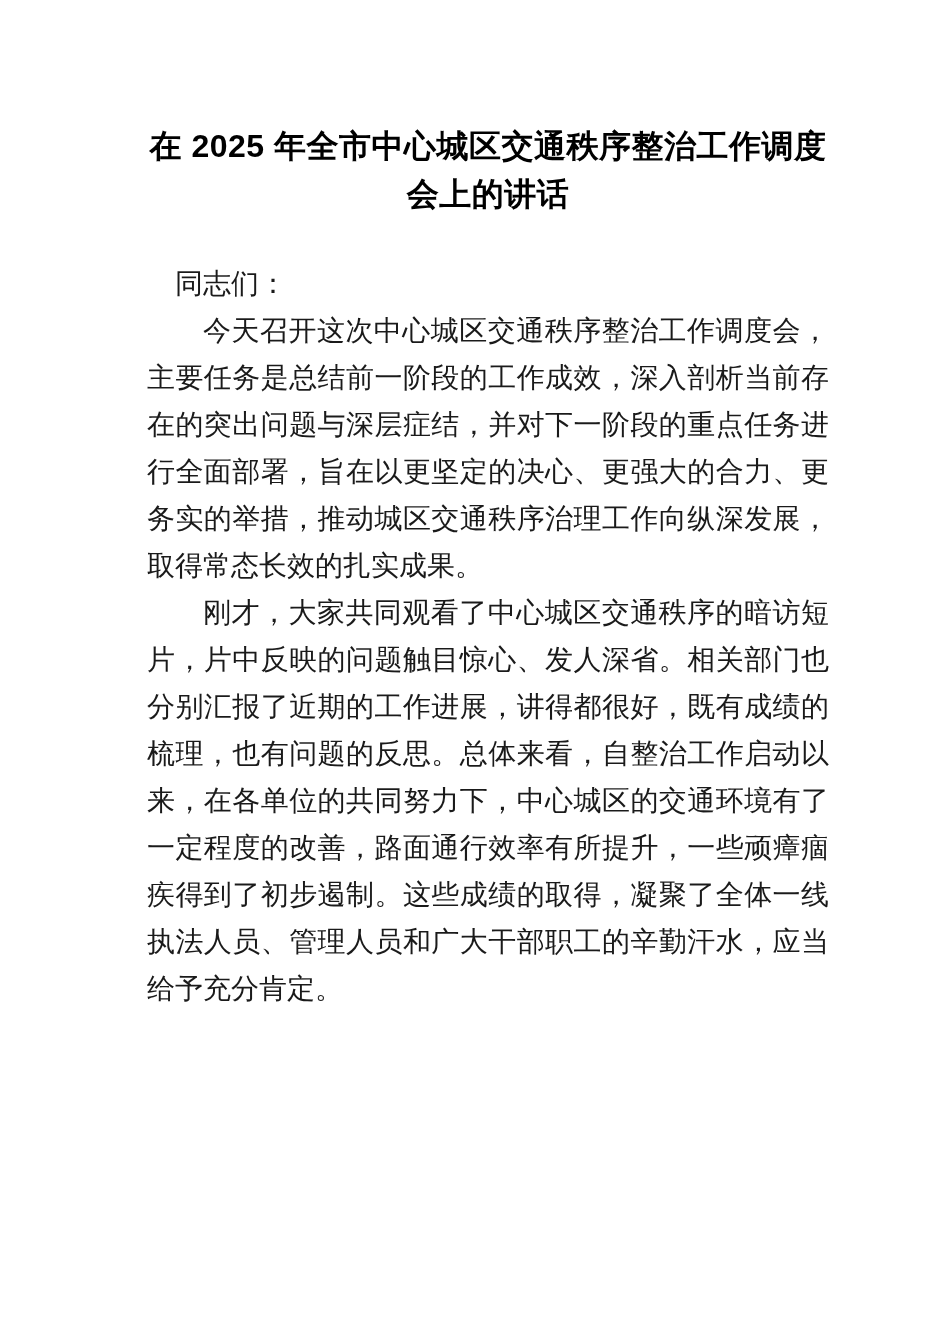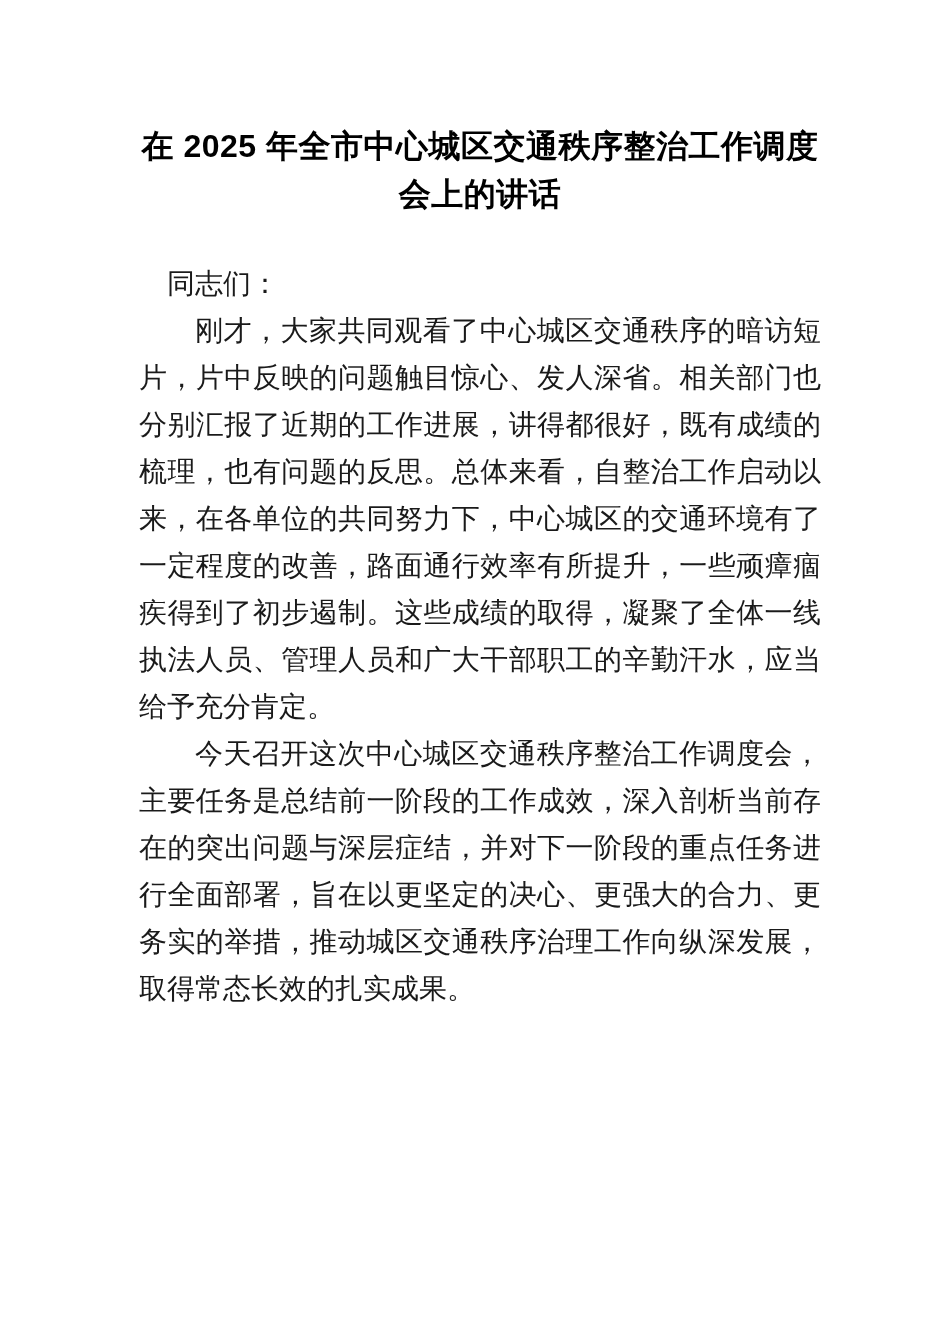--- a/index.html
+++ b/index.html
@@ -10,21 +10,21 @@
   .page {
     position: relative;
     width: 950px;
     height: 1344px;
     background: #ffffff;
     overflow: hidden;
     box-sizing: border-box;
   }
   .doc-body {
     position: absolute;
-    left: 139px;
+    left: 147px;
     top: 0;
     width: 682px;
   }
   .doc-title {
     margin: 0;
     padding: 0;
     font-family: "Liberation Sans", "DejaVu Sans", sans-serif;
     font-weight: bold;
     font-size: 32px;
     line-height: 48px;
@@ -59,20 +59,20 @@
 
 <div class="page">
   <div class="doc-body">
 
     <h1 class="doc-title">在 2025 年全市中心城区交通秩序整治工作调度会上的讲话</h1>
 
     <div class="doc-paragraphs">
 
       <p class="doc-para salutation">同志们：</p>
 
+      <p class="doc-para">今天召开这次中心城区交通秩序整治工作调度会，主要任务是总结前一阶段的工作成效，深入剖析当前存在的突出问题与深层症结，并对下一阶段的重点任务进行全面部署，旨在以更坚定的决心、更强大的合力、更务实的举措，推动城区交通秩序治理工作向纵深发展，取得常态长效的扎实成果。</p>
+
       <p class="doc-para">刚才，大家共同观看了中心城区交通秩序的暗访短片，片中反映的问题触目惊心、发人深省。相关部门也分别汇报了近期的工作进展，讲得都很好，既有成绩的梳理，也有问题的反思。总体来看，自整治工作启动以来，在各单位的共同努力下，中心城区的交通环境有了一定程度的改善，路面通行效率有所提升，一些顽瘴痼疾得到了初步遏制。这些成绩的取得，凝聚了全体一线执法人员、管理人员和广大干部职工的辛勤汗水，应当给予充分肯定。</p>
-
-      <p class="doc-para">今天召开这次中心城区交通秩序整治工作调度会，主要任务是总结前一阶段的工作成效，深入剖析当前存在的突出问题与深层症结，并对下一阶段的重点任务进行全面部署，旨在以更坚定的决心、更强大的合力、更务实的举措，推动城区交通秩序治理工作向纵深发展，取得常态长效的扎实成果。</p>
 
 
     </div>
   </div>
 </div>
 
 </body></html>

